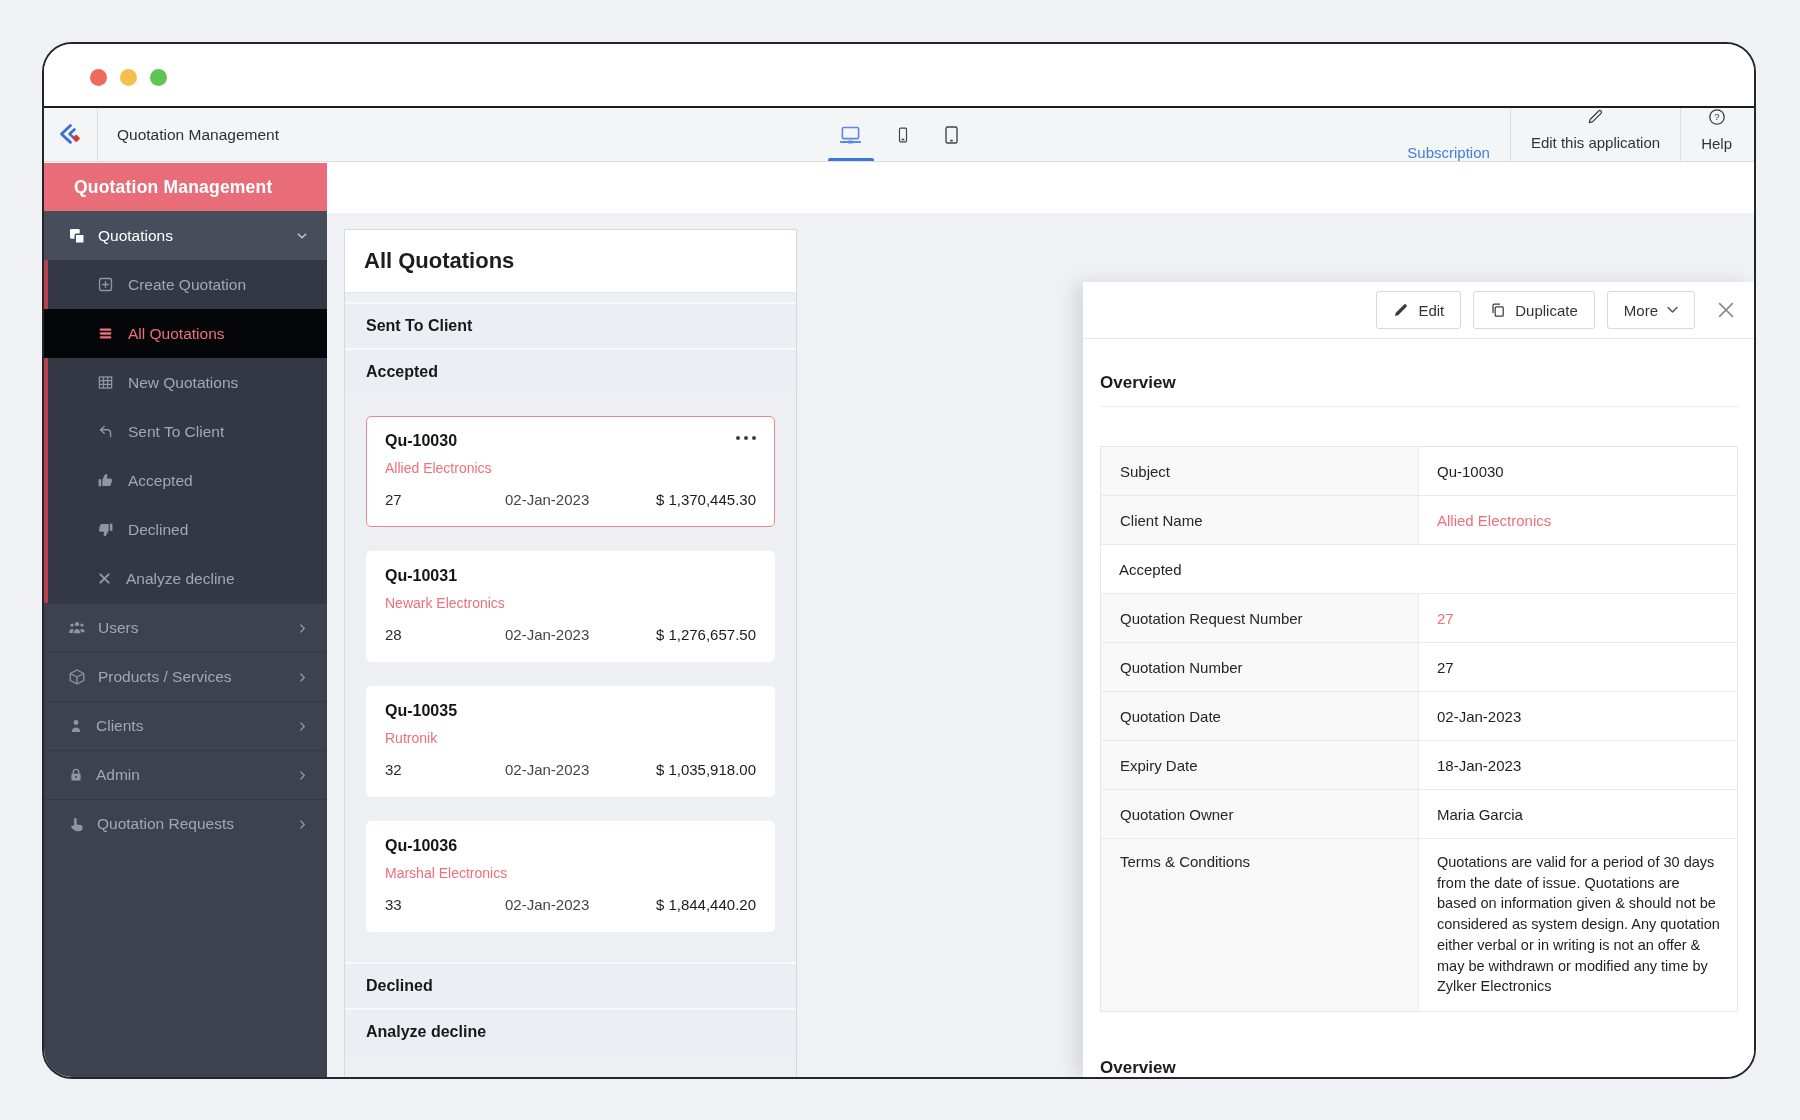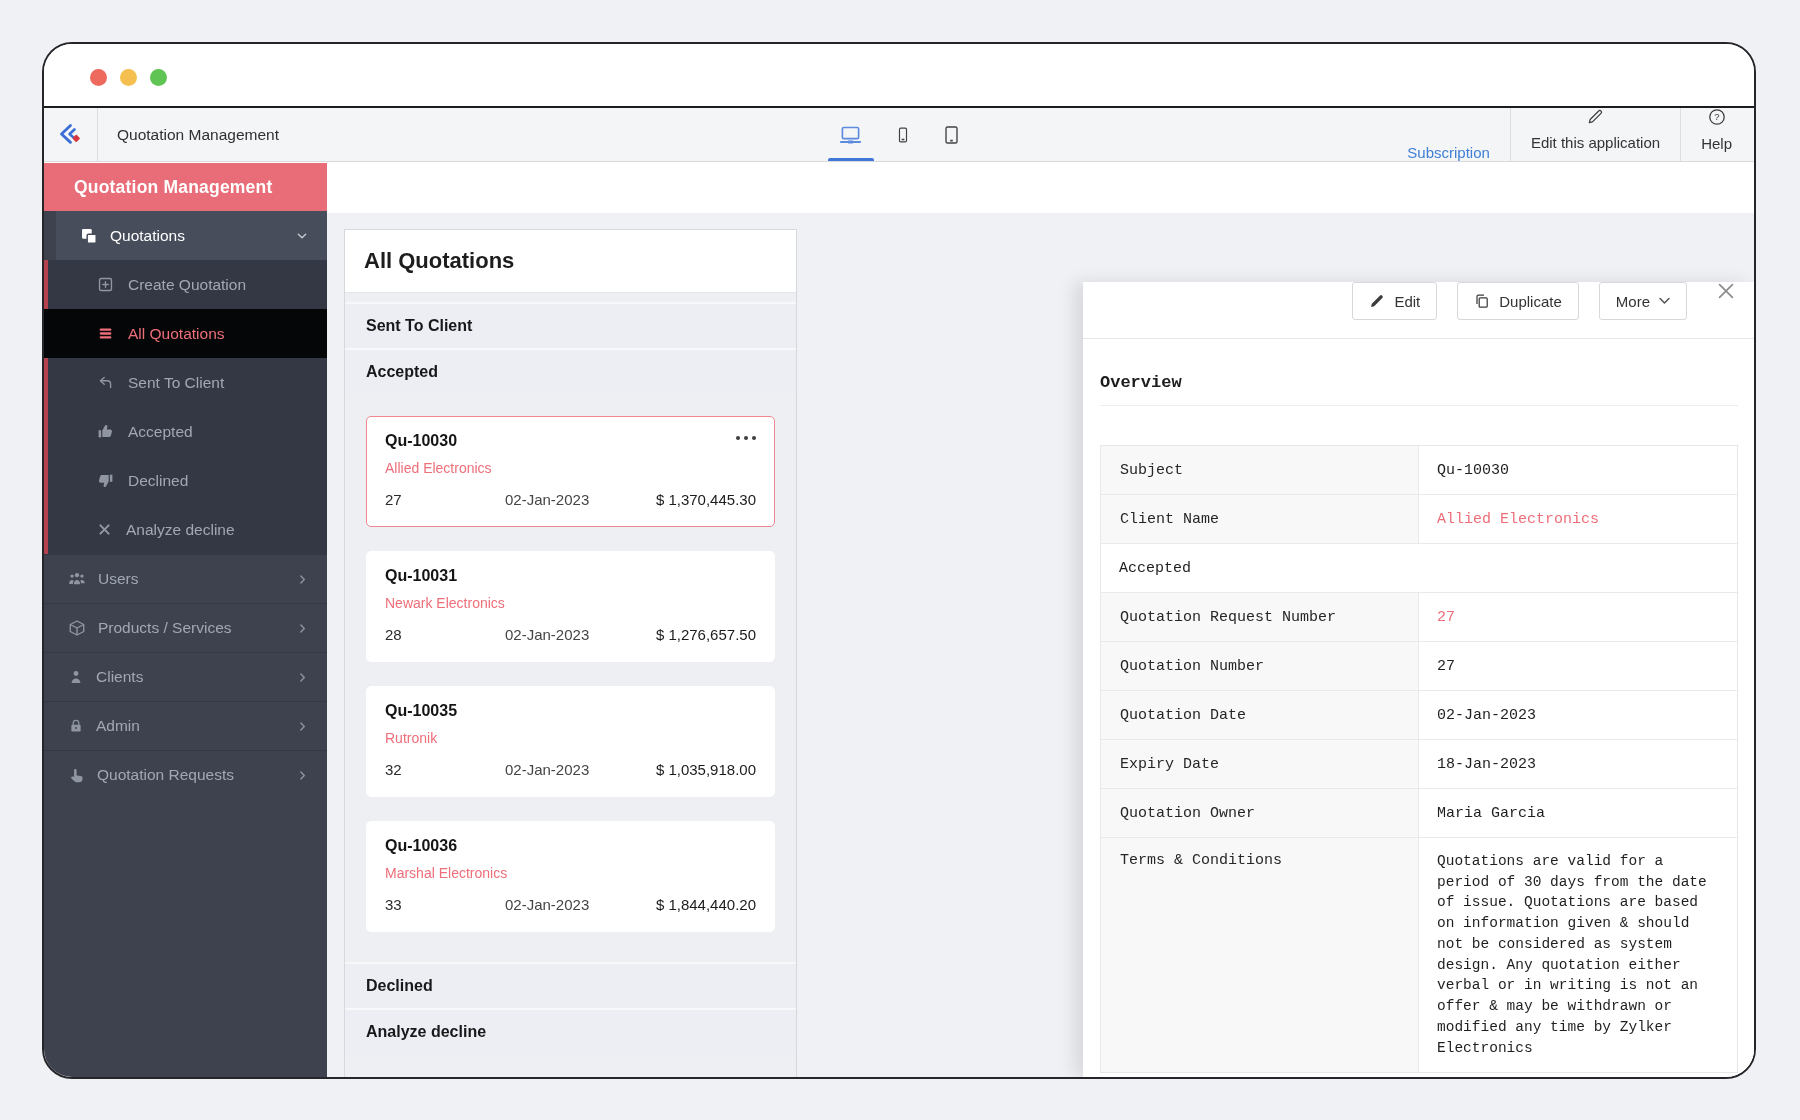--- a/index.html
+++ b/index.html
@@ -42,21 +42,21 @@
   .tb-right .v-div { margin:0; }
   .tb-right { padding-right:2px;align-items:flex-end; }
   
   .sidebar { position:absolute; left:0; top:119px; width:283px; bottom:0; background:#3d424e; }
   .sb-red-header {
     height:48px; background:#e96d78; color:#fff; font-size:17.5px; font-weight:600;
     display:flex; align-items:center; padding-left:30px; letter-spacing:.2px;
   }
   .sb-group {
     height:49px; background:#474d5b; color:#fff; display:flex; align-items:center;
-    padding:0 18px 0 24px; font-size:15.5px; cursor:pointer;margin-left:12px;
+    padding:0 18px 0 24px; font-size:15.5px; cursor:pointer;
   }
   .sb-group .sb-ico { margin-right:12px; }
   .sb-group .chev { margin-left:auto; color:#c2c6cf; display:flex; }
   .sb-submenu { background:#343845; border-left:4px solid #b4424c; }
   .sb-subitem {
     height:49px; display:flex; align-items:center; padding-left:49px;
     color:#a2a8b3; font-size:15.5px; cursor:pointer;
   }
   .sb-subitem .sb-ico { margin-right:14px; display:flex; color:#8f95a1; }
   .sb-subitem.selected { background:#050608; color:#ee6e79; margin-left:-4px; padding-left:53px; }
@@ -98,30 +98,30 @@
   .card-row { margin-top:15px; display:flex; align-items:baseline; font-size:15px; color:#2b2b2b; }
   .card-num { width:120px; }
   .card-date { flex:1; color:#454545; }
   .card-amt { margin-left:auto; color:#1c1c1c; }
   
   .detail-panel {
     position:absolute; left:756px; top:119px; right:0; bottom:0; background:#fff;
     box-shadow:-9px 0 16px rgba(0,0,0,.10); z-index:5;
   }
   .dp-header {
-    height:57px; border-bottom:1px solid #e6e6e8; display:flex; 
-    justify-content:flex-end; padding-right:19px; gap:20px;
+    height:57px; border-bottom:1px solid #e6e6e8; display:flex; align-items:center;
+    justify-content:flex-end; padding-right:19px; gap:12px;
   }
   .btn {
     height:38px; display:flex; align-items:center; gap:9px; padding:0 16px;
     border:1px solid #d8d8da; border-radius:3px; background:#fff; font-size:15px; color:#333;
     font-family:"Liberation Sans", sans-serif; cursor:pointer;
   }
   .close-x { margin-left:10px; display:flex; cursor:pointer; }
-  .dp-body { padding:0 16px 0 17px; height:calc(100% - 57px); overflow:hidden;font-family:Liberation Mono, monospace; }
+  .dp-body { padding:0 16px 0 17px; height:calc(100% - 57px); overflow:hidden; }
   .dp-heading {
     margin-top:34px; font-size:17px; font-weight:600; color:#1c1c1c;
     padding-bottom:13px; border-bottom:1px solid #ececee;
   }
   .dp-table { margin-top:39px; border:1px solid #e7e7e9; }
   .dp-row { display:flex; border-bottom:1px solid #eaeaec; }
   .dp-row:last-child { border-bottom:none; }
   .dp-label {
     width:50%; background:#f8f8f9; border-right:1px solid #ececee;
     display:flex; align-items:center; padding:0 10px 0 19px; font-size:15px; color:#262626; min-height:48px;
@@ -233,20 +233,29 @@
       </div>
       <div class="sb-subitem selected">
         <span class="sb-ico">
           <svg width="17" height="17" viewBox="0 0 16 16" fill="currentColor">
             <rect x="2.5" y="3.3" width="11" height="2.2" rx="1"></rect>
               <rect x="2.5" y="6.9" width="11" height="2.2" rx="1"></rect>
               <rect x="2.5" y="10.5" width="11" height="2.2" rx="1"></rect>
           </svg>
         </span>
         <span>All Quotations</span>
+      </div>
+      <div class="sb-subitem">
+        <span class="sb-ico">
+          <svg width="17" height="17" viewBox="0 0 16 16" fill="none" stroke="currentColor" stroke-width="1.2">
+            <rect x="2.2" y="2.8" width="11.6" height="10.4"></rect>
+              <path d="M6.1 2.8v10.4M10 2.8v10.4M2.2 6.3h11.6M2.2 9.8h11.6"></path>
+          </svg>
+        </span>
+        <span>New Quotations</span>
       </div>
       <div class="sb-subitem">
         <span class="sb-ico">
           <svg width="17" height="17" viewBox="0 0 16 16" fill="none" stroke="currentColor" stroke-width="1.3" stroke-linecap="round" stroke-linejoin="round">
             <path d="M6.8 3.2 3.2 6.4l3.6 3.2"></path>
               <path d="M3.6 6.4h6c1.9 0 3.2 1.3 3.2 3.2v3.1"></path>
           </svg>
         </span>
         <span>Sent To Client</span>
       </div>

